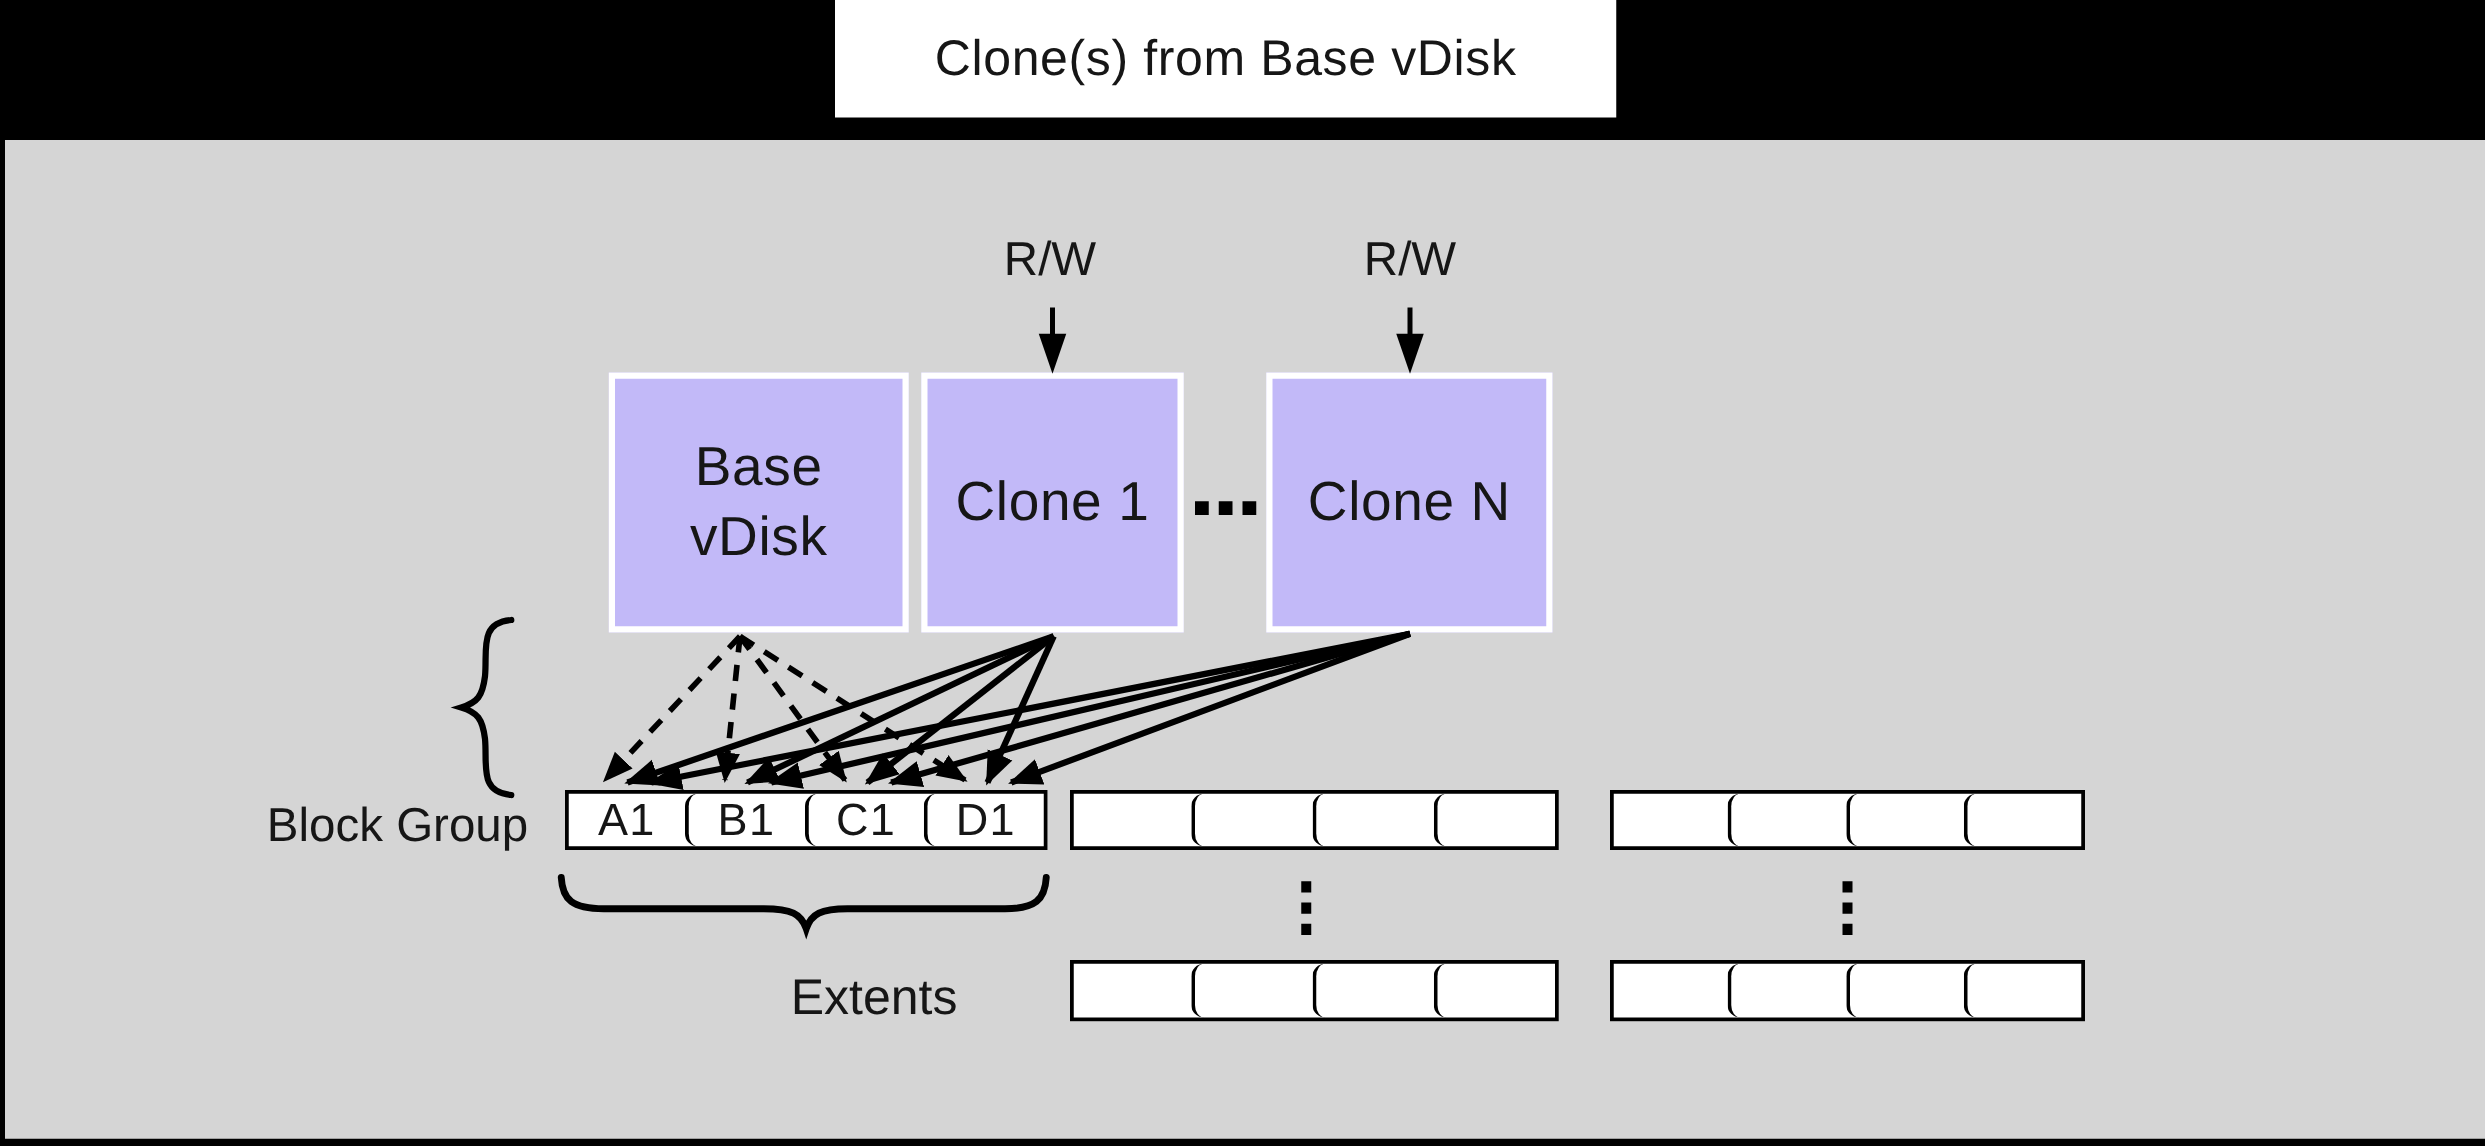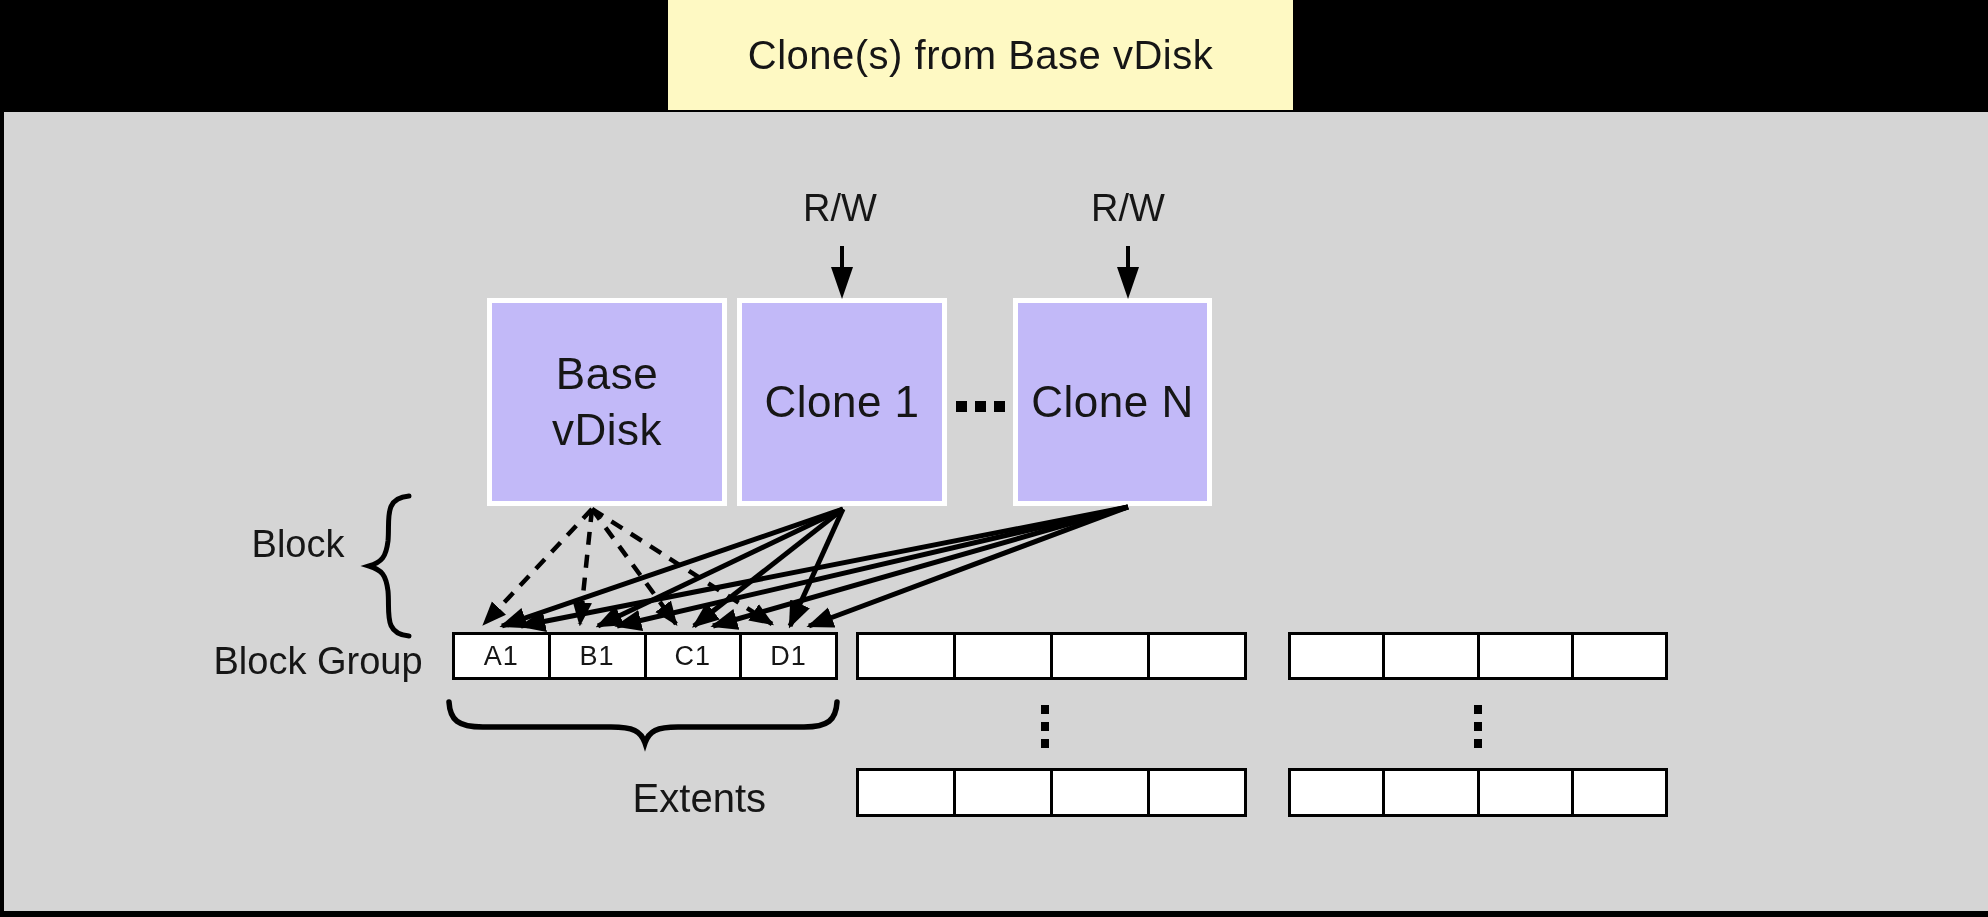--- a/index.html
+++ b/index.html
@@ -1,44 +1,44 @@
 <!DOCTYPE html>
 <html><head>
 <meta charset="utf-8">
 <style>
   html,body{margin:0;padding:0;background:#000;}
   #page{position:relative;width:1988px;height:917px;background:#000;overflow:hidden;
         font-family:"Liberation Sans",sans-serif;color:#161616;}
   .gray-canvas{position:absolute;left:4px;top:112px;width:1984px;height:799px;background:#d5d5d5;}
-  .title-box{position:absolute;left:668px;top:0;width:625px;height:110px;background:#fef9c3;
+  .title-box{position:absolute;left:668px;top:0;width:625px;height:94px;background:#ffffff;
              display:flex;align-items:center;justify-content:center;}
   .title-box span{font-size:40px;letter-spacing:.5px;}
   .rw-label{position:absolute;width:140px;height:50px;top:183px;font-size:38px;
             display:flex;align-items:center;justify-content:center;}
   .rw-left{left:770px;} .rw-right{left:1058px;}
   .vbox{position:absolute;top:298px;height:208px;background:#c2b9f8;border:5px solid #ffffff;
         box-sizing:border-box;display:flex;flex-direction:column;align-items:center;justify-content:center;}
   .vbox span{display:block;font-size:44px;line-height:56px;letter-spacing:.5px;}
   .box-base{left:487px;width:240px;}
   .box-clone1{left:737px;width:210px;}
-  .box-clonen{left:1013px;width:199px;}
+  .box-clonen{left:1013px;width:229px;}
   .h-ellipsis{position:absolute;left:956px;top:401px;display:flex;gap:8px;}
   .h-ellipsis i{display:block;width:11px;height:11px;background:#000;}
   .v-ellipsis{position:absolute;top:705px;display:flex;flex-direction:column;gap:8px;}
   .v-ellipsis i{display:block;width:8px;height:9px;background:#000;}
   .ve-1{left:1041px;} .ve-2{left:1474px;}
   .block-map{position:absolute;left:208px;top:517px;width:180px;text-align:center;}
   .block-map span{display:block;font-size:38px;line-height:54px;}
   .extent-group-label{position:absolute;left:190px;top:640px;width:256px;text-align:center;font-size:38px;}
   .extents-label{position:absolute;left:528px;top:776px;width:238px;text-align:right;font-size:40px;}
   .egroup{position:absolute;display:flex;background:#ffffff;border:3px solid #000;box-sizing:border-box;}
   .row-main{top:632px;height:48px;} .row-bottom{top:768px;height:49px;}
   .g1{left:452px;width:386px;} .g2{left:856px;width:391px;} .g3{left:1288px;width:380px;}
   .egroup .cell{flex:1;border-left:3px solid #000;display:flex;align-items:center;justify-content:center;
-                font-size:27px;letter-spacing:1px;}
+                font-size:36px;letter-spacing:1px;border-radius:10px;}
   .egroup .cell:first-child{border-left:none;}
   svg.overlay{position:absolute;left:0;top:0;pointer-events:none;}
 </style>
 </head>
 <body>
 
 <div id="page">
 
   <div class="gray-canvas"></div>
 
@@ -62,21 +62,20 @@
     <span></span>
   </div>
 
   <div class="h-ellipsis" title="...">
       <i></i>
       <i></i>
       <i></i>
     </div>
 
   <div class="block-map">
-    <span>Block</span>
   </div>
 
   <div class="extent-group-label">Block Group</div>
 
   <div class="egroup row-main g1">
     <div class="cell">A1</div>
     <div class="cell">B1</div>
     <div class="cell">C1</div>
     <div class="cell">D1</div>
   </div>

